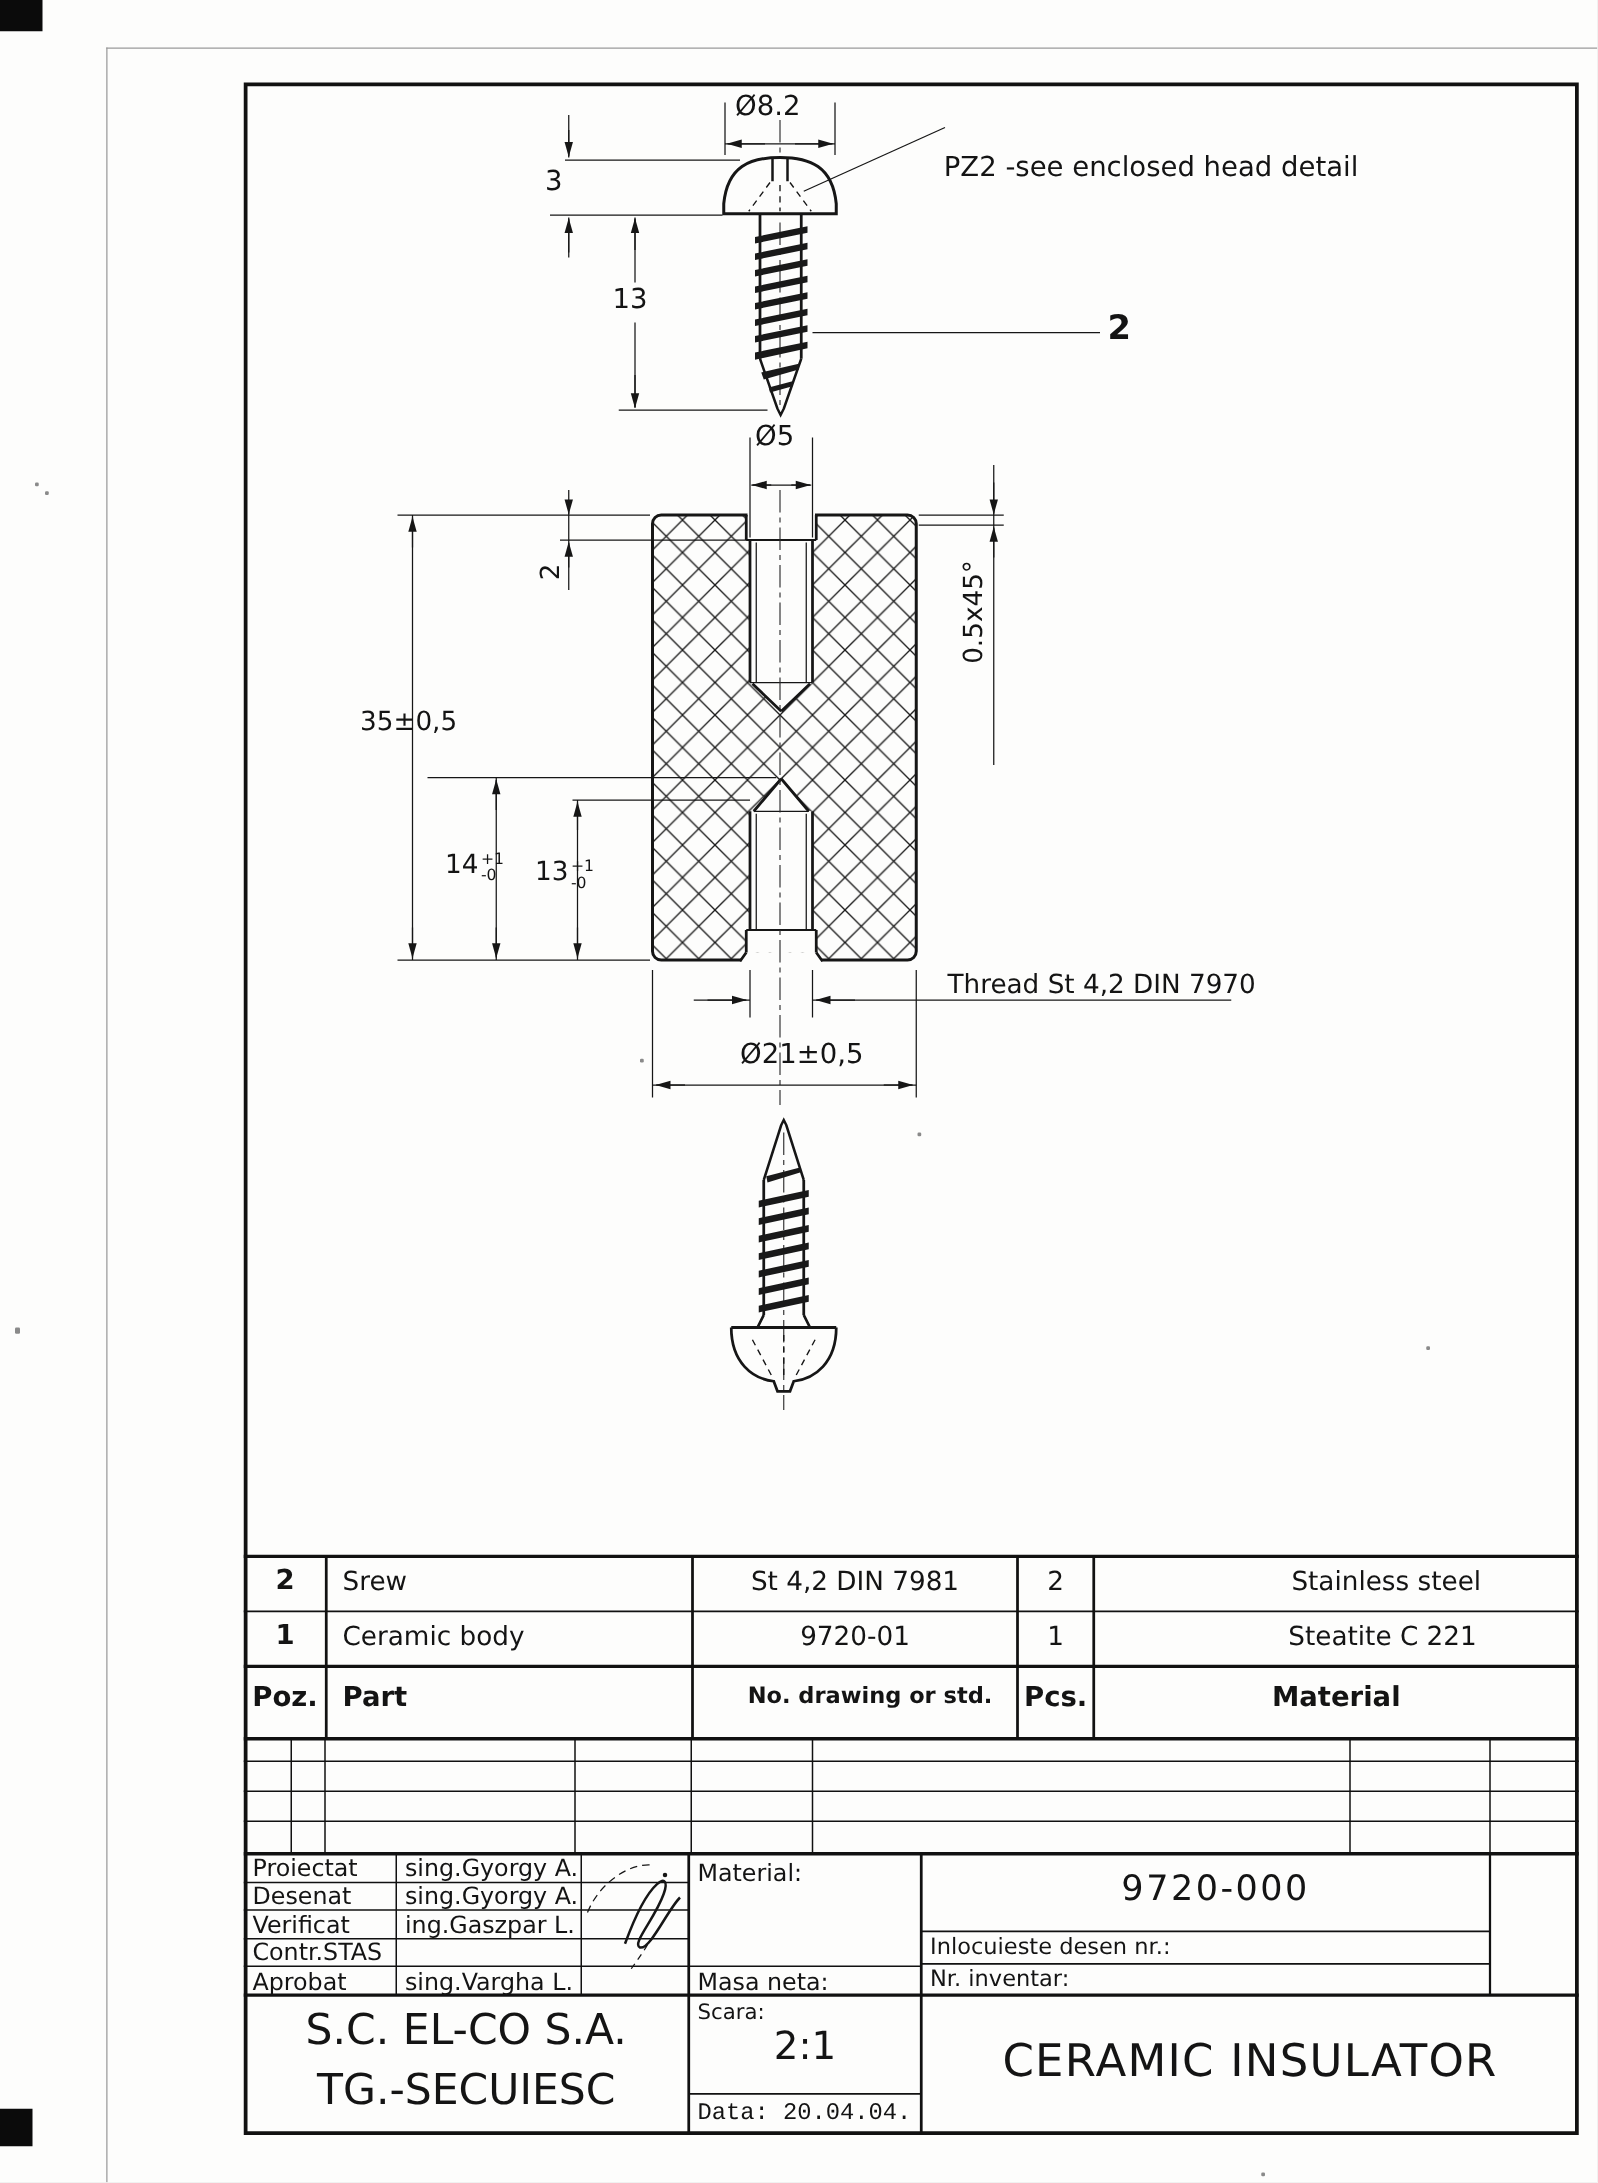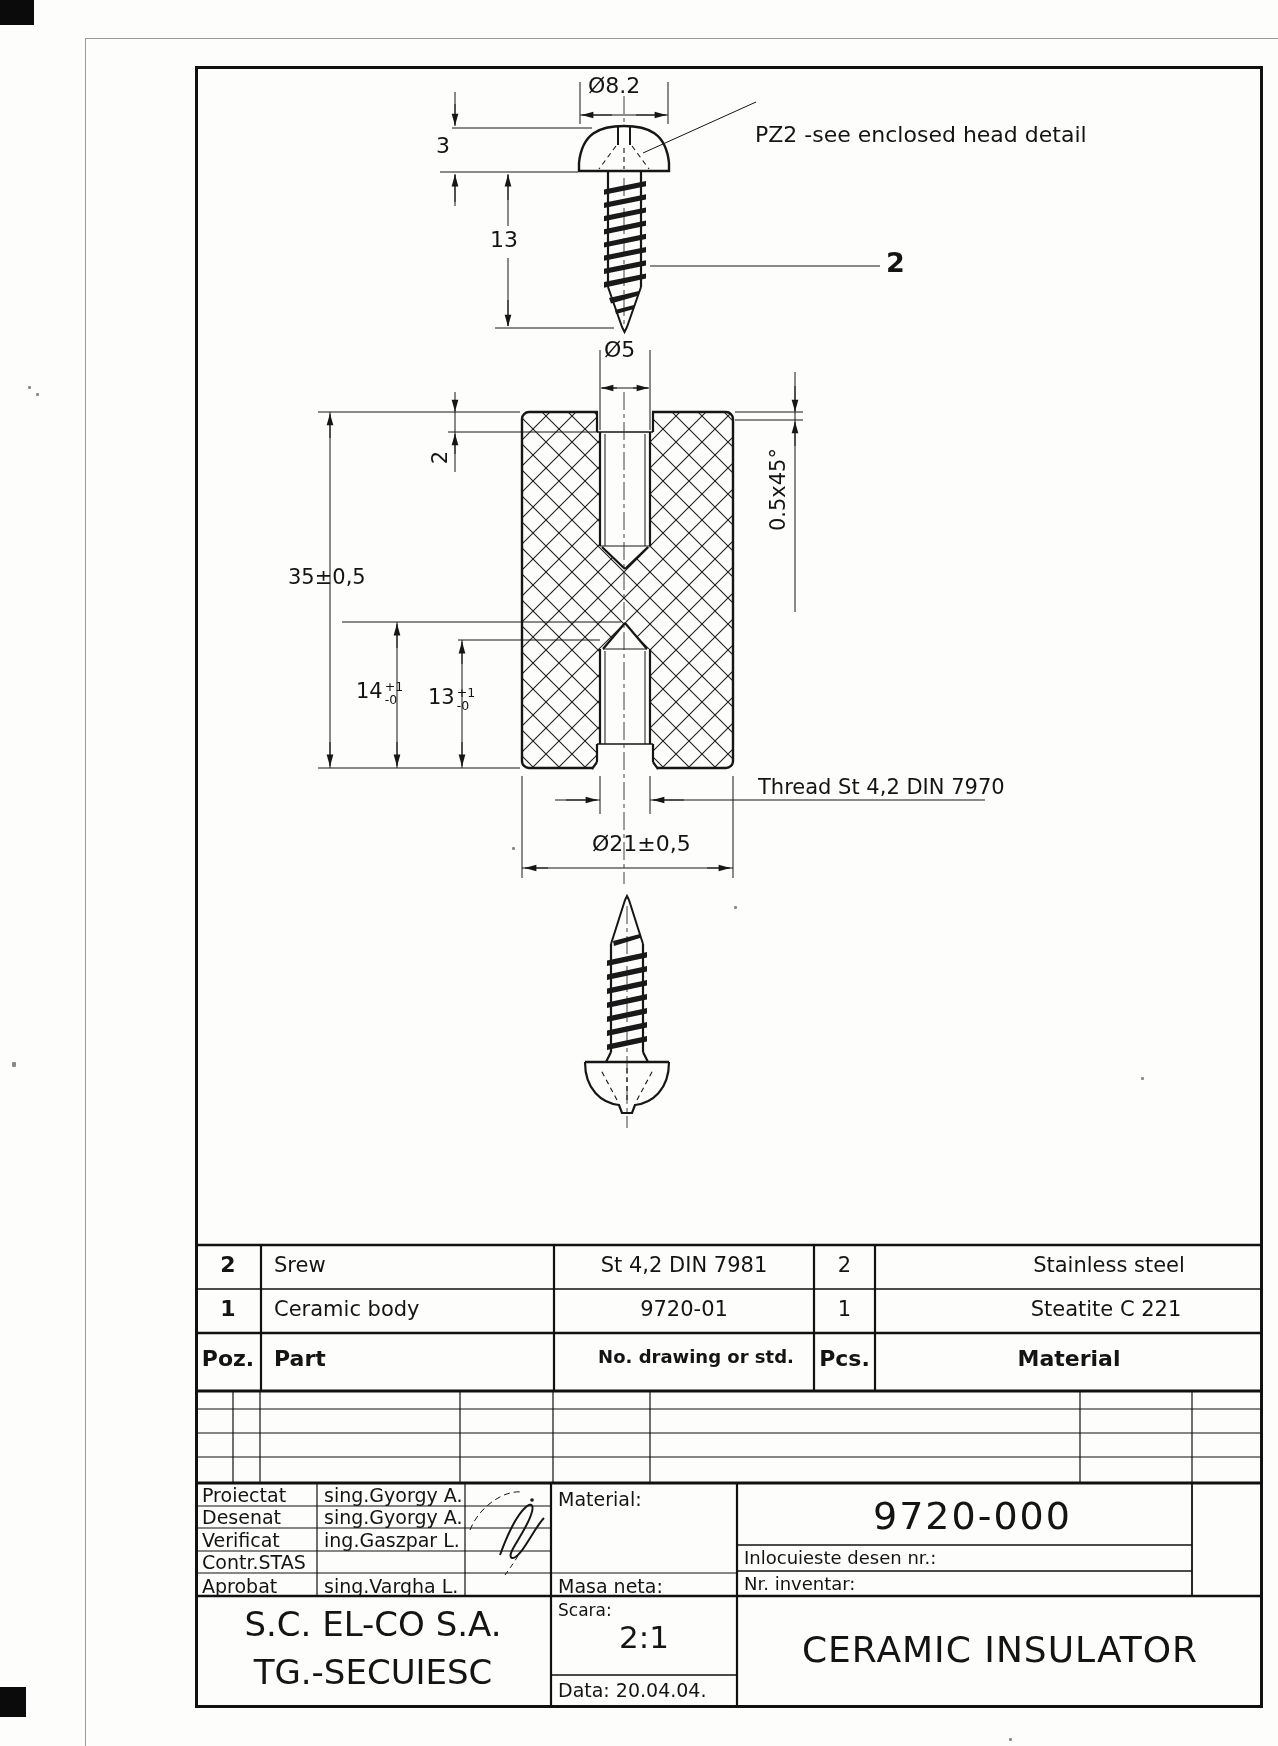--- a/index.html
+++ b/index.html
@@ -317,26 +317,26 @@
   <span class="t" style="left:324px;top:1530px;font-size:19px;">ing.Gaszpar L.</span>
   <span class="t" style="left:202px;top:1552px;font-size:19px;">Contr.STAS</span>
   <span class="t" style="left:324px;top:1552px;font-size:19px;"></span>
   <span class="t" style="left:202px;top:1576px;font-size:19px;">Aprobat</span>
   <span class="t" style="left:324px;top:1576px;font-size:19px;">sing.Vargha L.</span>
 
   <span class="t" style="left:558px;top:1489px;font-size:19px;">Material:</span>
   <span class="t" style="left:558px;top:1576px;font-size:19px;">Masa neta:</span>
   <span class="t" style="left:558px;top:1601px;font-size:17px;">Scara:</span>
   <span class="t c" style="left:551px;top:1620px;width:186px;font-size:31px;">2:1</span>
-  <div class="t" style="left:558px;top:1680px;font-size:19px;">
+  <div class="t" style="left:558px;top:1680px;font-size:19px;font-family:Liberation Mono, monospace;">
     <span>Data:</span>
     <span>20.04.04.</span>
   </div>
 
-  <span class="t c" style="left:737px;top:1496px;width:471px;font-size:38px;letter-spacing:2px;">9720-000</span>
+  <span class="t c" style="left:737px;top:1496px;width:471px;font-size:28px;letter-spacing:2px;">9720-000</span>
   <span class="t" style="left:744px;top:1548px;font-size:18px;">Inlocuieste desen nr.:</span>
   <span class="t" style="left:744px;top:1574px;font-size:18px;">Nr. inventar:</span>
   <span class="t c" style="left:195px;top:1606px;width:356px;font-size:34px;">S.C. EL-CO S.A.</span>
 
   <span class="t c" style="left:737px;top:1630px;width:526px;font-size:36px;letter-spacing:1px;">CERAMIC INSULATOR</span>
   <span class="t c" style="left:195px;top:1654px;width:356px;font-size:34px;">TG.-SECUIESC</span>
 
 </div>
 
 </body></html>

